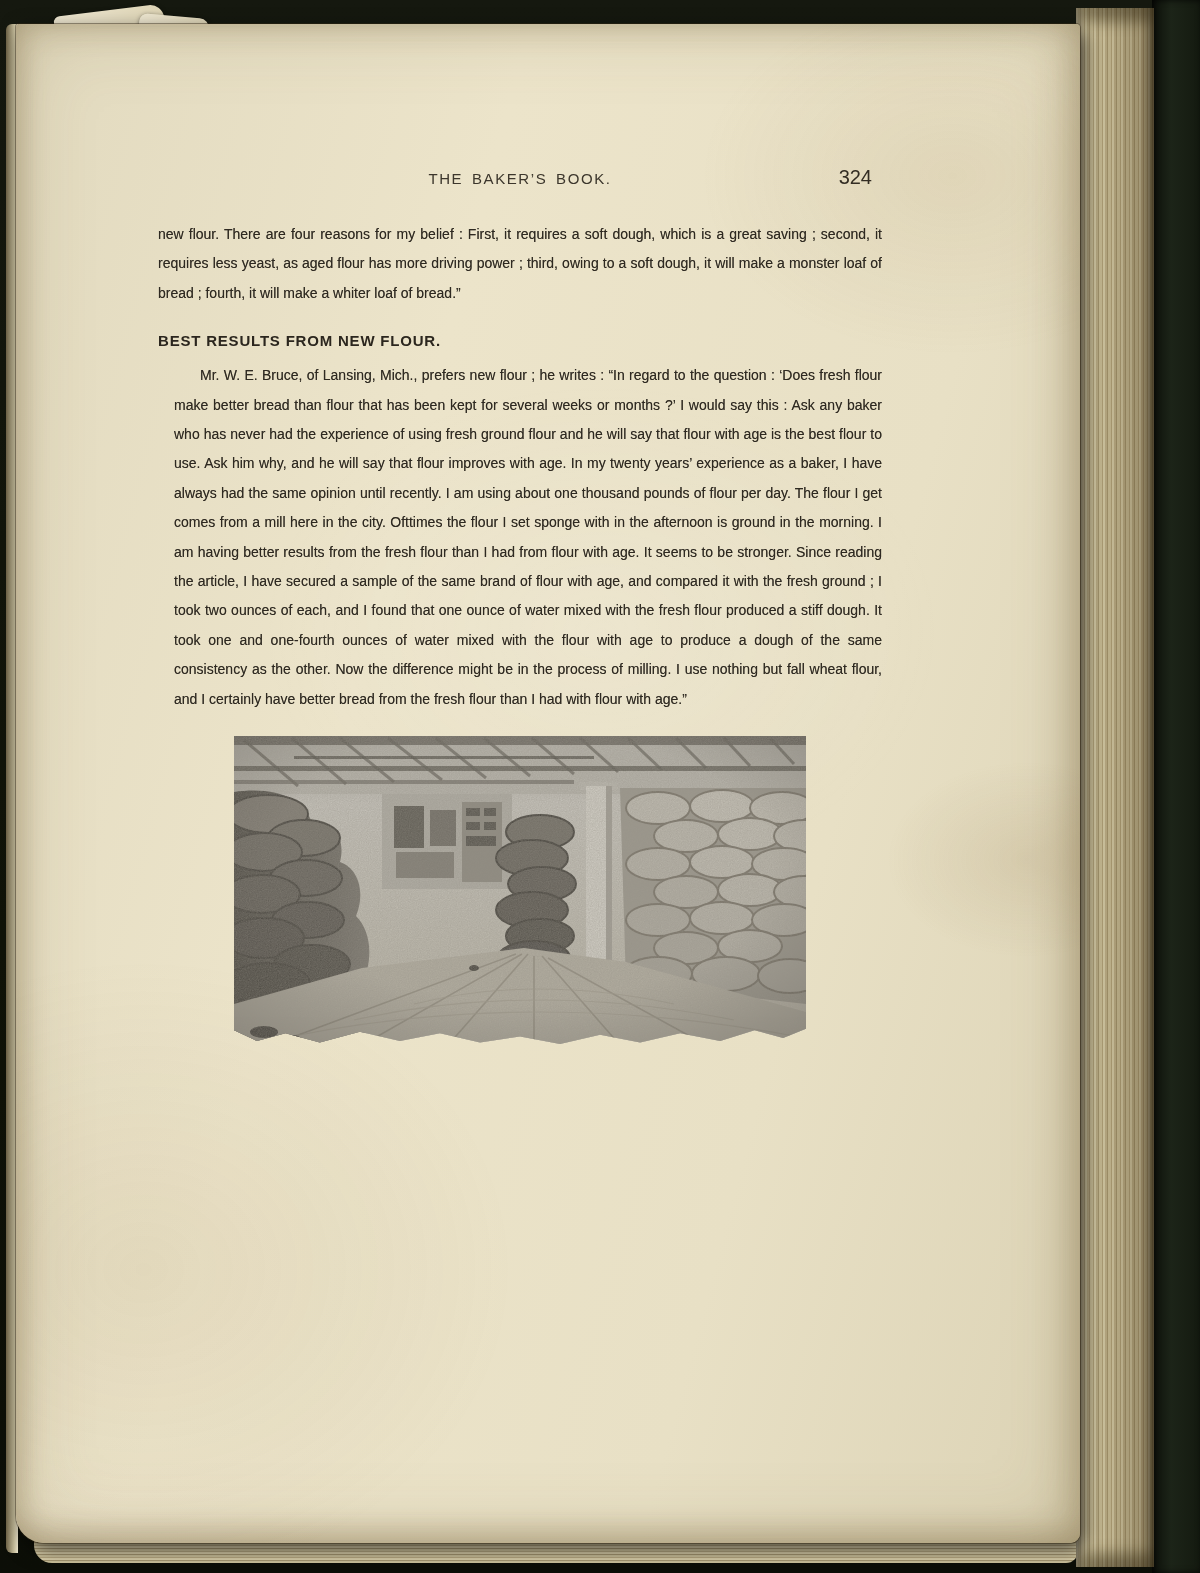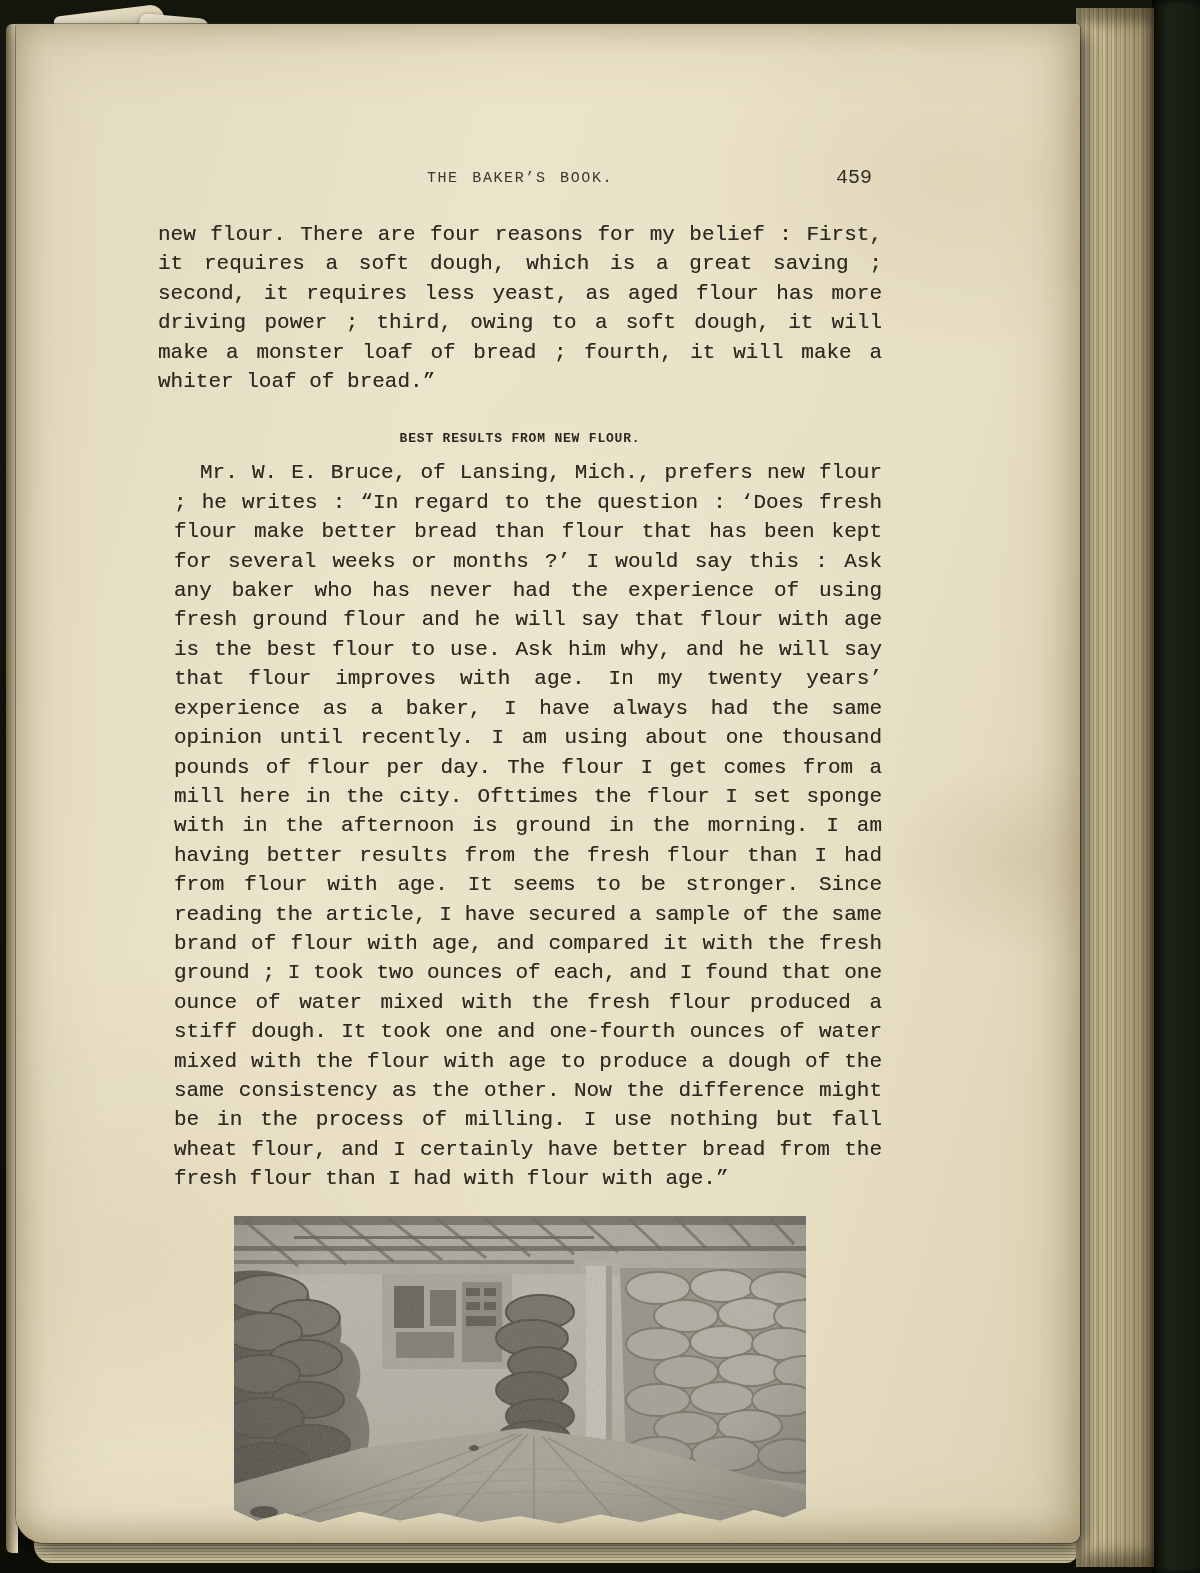--- a/index.html
+++ b/index.html
@@ -1,19 +1,19 @@
 <!DOCTYPE html>
 <html><head>
 <meta charset="utf-8">
 <style>
   html,body{margin:0;padding:0;background:#121410;}
   .scan{
     position:relative;width:1200px;height:1573px;overflow:hidden;
     background:linear-gradient(180deg,#15180f,#101308 60%,#0c0e07);
-    font-family:Liberation Mono, monospace;
+    font-family:Liberation Sans, sans-serif;
   }
   
   .corner{position:absolute;background:linear-gradient(120deg,#efe8d2,#d9cfae);box-shadow:0 1px 4px rgba(0,0,0,.5);z-index:1;}
   .corner-a{left:56px;top:10px;width:110px;height:52px;transform:rotate(-7deg);border-radius:6px 14px 0 0;}
   .corner-b{left:138px;top:16px;width:70px;height:44px;transform:rotate(5deg);border-radius:8px 10px 0 0;}
   
   .bottom-stack{
     position:absolute;left:34px;right:122px;bottom:10px;height:26px;z-index:1;
     background:repeating-linear-gradient(0deg,#cfc49d 0 2px,#a89973 2px 3px,#ddd2ac 3px 5px,#baab84 5px 6px);
     border-radius:0 0 12px 18px;
@@ -61,26 +61,26 @@
       radial-gradient(ellipse 200px 140px at 95% 55%, rgba(130,100,55,.12), transparent 70%);
   }
   .content{position:absolute;left:142px;top:146px;width:724px;}
   .running-header{position:relative;height:24px;color:#3a342a;}
   .htitle{
     display:block;text-align:center;font-size:15px;letter-spacing:1.6px;
     word-spacing:3px;color:#3c362c;
   }
   .pnum{position:absolute;right:10px;top:-4px;font-size:20px;color:#332d23;}
   .body-text{
-    margin:0;font-size:21px;line-height:29.4px;text-align:justify;color:#2e2921;
+    margin:0;font-size:14px;line-height:29.4px;text-align:justify;color:#2e2921;
     text-shadow:0 0 .5px rgba(46,41,33,.55);
   }
   .intro{margin-top:26px;}
   .heading{
-    margin:35px 0 12px;text-align:center;font-size:13px;font-weight:700;
+    margin:24px 0 12px;font-size:15px;font-weight:700;
     letter-spacing:.8px;color:#2b261e;
   }
   .testimonial{text-indent:26px;margin-left:16px;}
   .figure{margin:22px 0 0;}
   .photo{
     width:572px;height:308px;margin:0 auto;position:relative;background:#cdc9bd;
     clip-path:polygon(0% 0%,100% 0%,100% 95%,96% 98%,91% 95.5%,85% 99%,78% 96.5%,71% 99.5%,64% 97%,57% 100%,50% 97.5%,43% 99.5%,36% 96.5%,29% 99%,22% 96%,15% 99.5%,9% 96.5%,4% 99%,0% 95.5%);
   }
   .photo svg{display:block;}
   .caption{
@@ -98,21 +98,21 @@
   <div class="bottom-stack"></div>
   <div class="left-sliver"></div>
   <div class="cover-right"></div>
   <div class="page-stack-right"></div>
 
   <div class="page">
     <div class="content">
 
       <div class="running-header">
         <span class="htitle">THE BAKER’S BOOK.</span>
-        <span class="pnum">459</span>
+        <span class="pnum">324</span>
       </div>
 
       <p class="body-text intro">new flour.  There are four reasons for my belief :  First, it requires a soft dough, which is a great saving ; second, it requires less yeast, as aged flour has more driving power ; third, owing to a soft dough, it will make a monster loaf of bread ; fourth, it will make a whiter loaf of bread.”</p>
 
       <h2 class="heading">BEST RESULTS FROM NEW FLOUR.</h2>
 
       <p class="body-text testimonial">Mr. W. E. Bruce, of Lansing, Mich., prefers new flour ; he writes : “In regard to the question : ‘Does fresh flour make better bread than flour that has been kept for several weeks or months ?’  I would say this :  Ask any baker who has never had the experience of using fresh ground flour and he will say that flour with age is the best flour to use.  Ask him why, and he will say that flour improves with age.  In my twenty years’ experience as a baker, I have always had the same opinion until recently.  I am using about one thousand pounds of flour per day.  The flour I get comes from a mill here in the city.  Ofttimes the flour I set sponge with in the afternoon is ground in the morning.  I am having better results from the fresh flour than I had from flour with age.  It seems to be stronger.  Since reading the article, I have secured a sample of the same brand of flour with age, and compared it with the fresh ground ; I took two ounces of each, and I found that one ounce of water mixed with the fresh flour produced a stiff dough.  It took one and one-fourth ounces of water mixed with the flour with age to produce a dough of the same consistency as the other.  Now the difference might be in the process of milling.  I use nothing but fall wheat flour, and I certainly have better bread from the fresh flour than I had with flour with age.”</p>
 
       <figure class="figure">
         <div class="photo">

